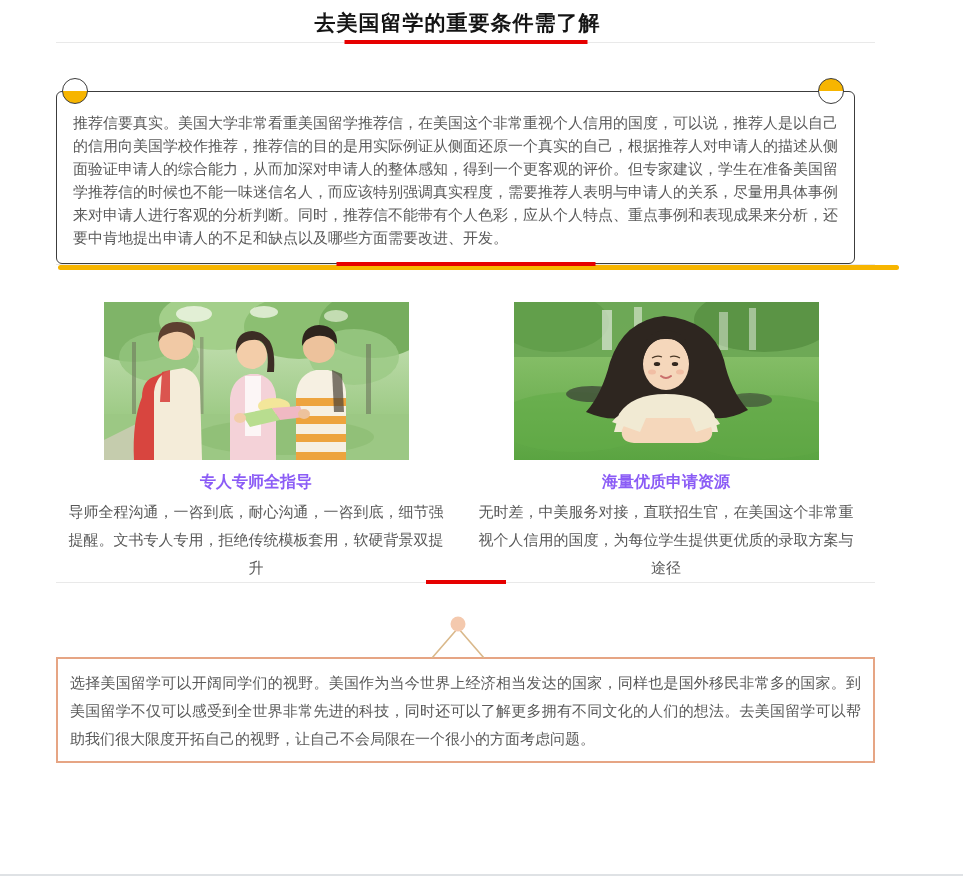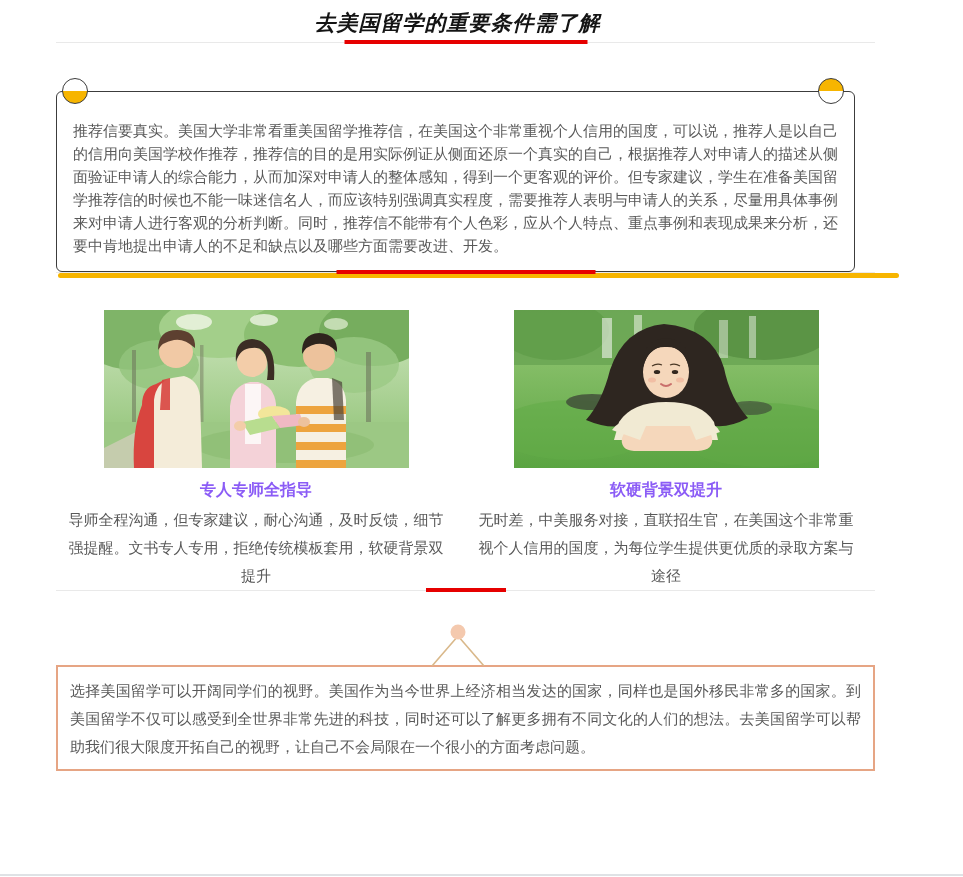--- a/index.html
+++ b/index.html
@@ -8,41 +8,41 @@
     width:963px; height:877px; background:#ffffff; position:relative; overflow:hidden;
     font-family:"DejaVu Sans","Liberation Sans",sans-serif;
   }
   .content { width:915px; position:relative; }
 
   
   .sec-title {
     margin:0; text-align:center; font-size:20px; font-weight:bold;
     color:#141414; letter-spacing:1px;
   }
-  .t1 { padding:9px 0 5px; font-size:21px;font-style:italic; }
+  .t1 { padding:9px 0 5px; font-size:21px; }
   .t2 { padding:26px 0 5px; }
   .t3 { padding:20px 0 5px; }
   .rule {
     margin:0 40px 0 56px; height:0; border-bottom:1px solid #e9e9e9; position:relative;
   }
   .red-bar {
     position:absolute; left:50%; transform:translateX(-50%); bottom:-2px;
     height:4px; background:#e60000;
   }
   .w1 { width:243px; } .w2 { width:259px; } .w3 { width:80px; }
 
   
   .pin-box-wrap { position:relative; margin:48px 60px 0 56px; }
   .yellow-shadow {
     position:absolute; left:2px; right:-44px; bottom:-6px; height:5px;
     background:#f7b500; border-radius:4px;
   }
   .pin-box {
     position:relative; background:#fff; border:1.5px solid #3c3c3c;
-    border-radius:6px; padding:28px 16px 13px; min-height:160px;
+    border-radius:6px; padding:20px 16px 13px; min-height:160px;
   }
   .pin {
     position:absolute; width:26px; height:26px; border-radius:50%;
     border:1.5px solid #3c3c3c; top:-14px;
   }
   .pin-left  { left:5px;  background:linear-gradient(180deg,#ffffff 50%,#f7b500 50%); }
   .pin-right { right:10px; background:linear-gradient(180deg,#f7b500 50%,#ffffff 50%); }
   .note-text {
     margin:0; font-size:15px; line-height:23px; color:#595959; text-align:justify;
   }
@@ -135,21 +135,21 @@
           <path d="M192 132 L242 132 L242 140 L192 140 Z" fill="#eda43e"></path>
           <path d="M192 150 L242 150 L242 158 L192 158 Z" fill="#eda43e"></path>
           <path d="M228 68 L238 72 L240 110 L230 110 Z" fill="#4a4238" opacity="0.7"></path>
           <ellipse cx="170" cy="104" rx="16" ry="8" fill="#f3e69a"></ellipse>
           <path d="M138 112 L168 106 L176 118 L146 125 Z" fill="#b8dd8f"></path>
           <path d="M168 106 L196 104 L200 115 L176 118 Z" fill="#f0b9c3"></path>
           <ellipse cx="136" cy="116" rx="6" ry="5" fill="#f3cda9"></ellipse>
           <ellipse cx="200" cy="112" rx="6" ry="5" fill="#edc29c"></ellipse>
         </svg>
         <p class="caption">专人专师全指导</p>
-        <p class="desc">导师全程沟通，但专家建议，耐心沟通，及时反馈，细节强提醒。文书专人专用，拒绝传统模板套用，软硬背景双提升</p>
+        <p class="desc">导师全程沟通，一咨到底，耐心沟通，一咨到底，细节强提醒。文书专人专用，拒绝传统模板套用，软硬背景双提升</p>
       </div>
 
       <div class="feature">
         <svg class="photo" viewBox="0 0 305 158" preserveAspectRatio="none">
           <defs>
             <linearGradient id="rgBg" x1="0" y1="0" x2="0" y2="1">
               <stop offset="0" stop-color="#7cb163"></stop>
                 <stop offset="0.35" stop-color="#84bd66"></stop>
                 <stop offset="1" stop-color="#5aa441"></stop>
             </linearGradient>
@@ -174,21 +174,21 @@
           <ellipse cx="161" cy="62" rx="3.2" ry="2" fill="#33281f"></ellipse>
           <path d="M138 56 Q143 53 148 55" stroke="#4a3826" stroke-width="1.2" fill="none"></path>
           <path d="M156 55 Q161 53 166 56" stroke="#4a3826" stroke-width="1.2" fill="none"></path>
           <path d="M147 74 Q152 78 157 74" stroke="#c96f6b" stroke-width="2" fill="none" stroke-linecap="round"></path>
           <ellipse cx="138" cy="70" rx="4" ry="2.5" fill="#f0b39a" opacity="0.7"></ellipse>
           <ellipse cx="166" cy="70" rx="4" ry="2.5" fill="#f0b39a" opacity="0.7"></ellipse>
           <path d="M108 128 Q112 116 128 116 L176 116 Q196 116 198 128 Q200 140 184 141 L120 141 Q106 140 108 128 Z" fill="#f5d7bb"></path>
           <path d="M98 120 Q104 110 118 112 L132 116 L126 130 Z" fill="#f1ead3"></path>
           <path d="M206 122 Q202 112 188 113 L176 116 L182 130 Z" fill="#f1ead3"></path>
         </svg>
-        <p class="caption">软硬背景双提升</p>
+        <p class="caption">海量优质申请资源</p>
         <p class="desc">无时差，中美服务对接，直联招生官，在美国这个非常重视个人信用的国度，为每位学生提供更优质的录取方案与途径</p>
       </div>
 
     </div>
   </section>
 
   <section>
     <div class="rule">
       <span class="red-bar w3"></span>
     </div>

